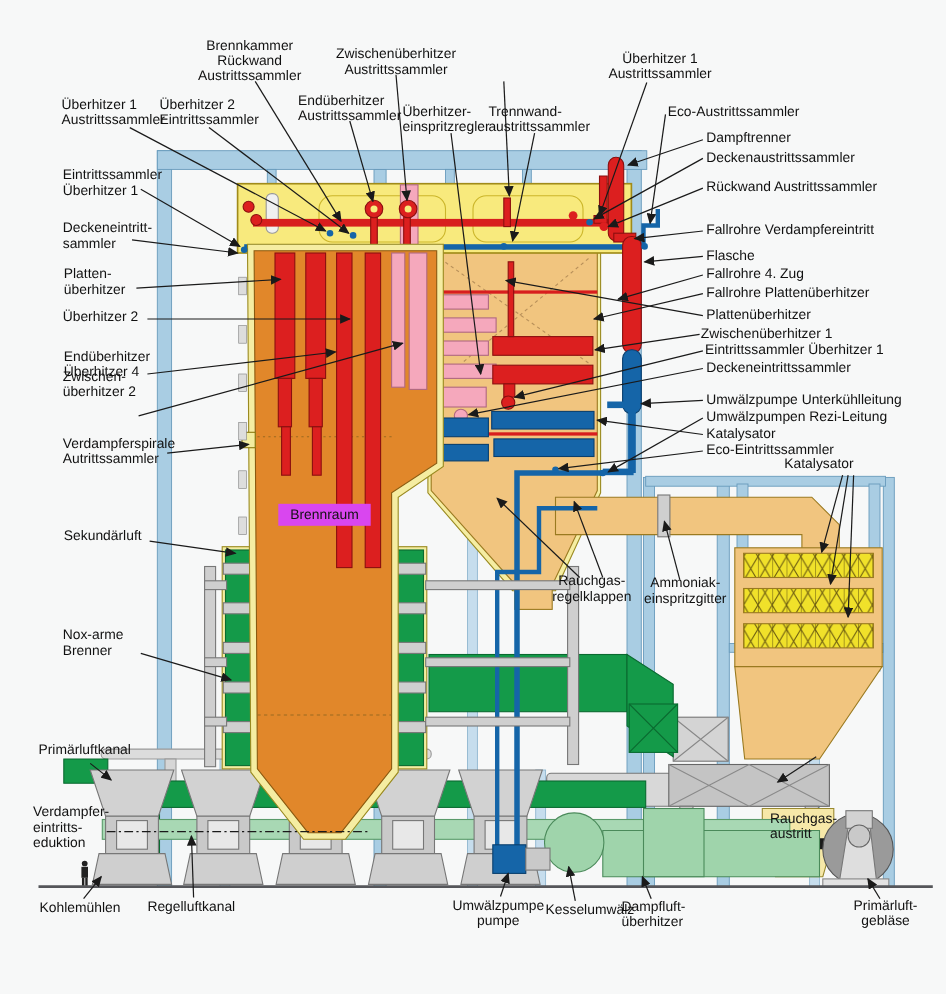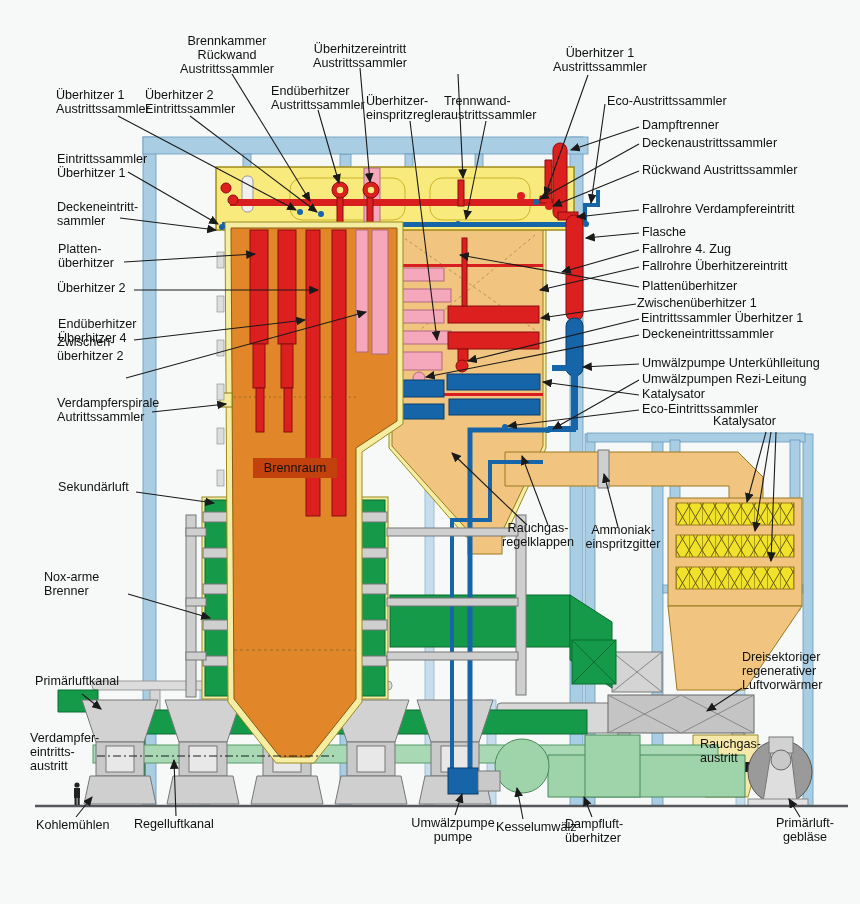--- a/index.html
+++ b/index.html
@@ -1,21 +1,21 @@
 <!DOCTYPE html>
 <html><head>
 <meta charset="utf-8">
 <style>
   html,body{margin:0;padding:0;background:#f7f8f8;}
   .canvas{position:relative;width:860px;height:904px;background:#f7f8f8;overflow:hidden;
           font-family:"Liberation Sans","DejaVu Sans",sans-serif;}
   .canvas svg{position:absolute;left:0;top:0;}
   .lbl{position:absolute;font-size:12.6px;line-height:1.13;color:#111;white-space:pre-line;}
   .lbl.c{text-align:center;}
-  .lbl.box{background:#c2410c;border:0;padding:3px 5px;text-align:center;}
+  .lbl.box{background:#d946ef;border:0;padding:3px 5px;text-align:center;}
 </style>
 </head>
 <body>
 
 <div class="canvas">
 <svg width="860" height="904" viewBox="0 0 860 904">
   <defs>
     <marker id="ah" markerWidth="9" markerHeight="8" refX="8" refY="4" orient="auto">
       <polygon points="0,0 9,4 0,8" fill="#1a1a1a"></polygon>
     </marker>
@@ -348,42 +348,42 @@
     <line x1="455" y1="815" x2="462" y2="794" marker-end="url(#ah)"></line>
     <line x1="523" y1="819" x2="517" y2="788" marker-end="url(#ah)"></line>
     <line x1="592" y1="817" x2="584" y2="797" marker-end="url(#ah)"></line>
     <line x1="800" y1="817" x2="789" y2="799" marker-end="url(#ah)"></line>
   </g>
 </svg>
 
 <div class="lbl c" style="left:156px;top:34px;width:142px">Brennkammer
 Rückwand
 Austrittssammler</div>
-<div class="lbl c" style="left:298px;top:42px;width:124px">Überhitzereintritt
+<div class="lbl c" style="left:298px;top:42px;width:124px">Zwischenüberhitzer
 Austrittssammler</div>
 <div class="lbl c" style="left:542px;top:46px;width:116px">Überhitzer 1
 Austrittssammler</div>
 <div class="lbl" style="left:56px;top:88px">Überhitzer 1
 Austrittssammler</div>
 <div class="lbl" style="left:145px;top:88px">Überhitzer 2
 Eintrittssammler</div>
 <div class="lbl" style="left:271px;top:84px">Endüberhitzer
 Austrittssammler</div>
 <div class="lbl" style="left:366px;top:94px">Überhitzer-
 einspritzregler</div>
 <div class="lbl" style="left:444px;top:94px">Trennwand-
 austrittssammler</div>
 <div class="lbl" style="left:607px;top:94px">Eco-Austrittssammler</div>
 <div class="lbl" style="left:642px;top:118px">Dampftrenner</div>
 <div class="lbl" style="left:642px;top:136px">Deckenaustrittssammler</div>
 <div class="lbl" style="left:642px;top:163px">Rückwand Austrittssammler</div>
 <div class="lbl" style="left:642px;top:202px">Fallrohre Verdampfereintritt</div>
 <div class="lbl" style="left:642px;top:225px">Flasche</div>
 <div class="lbl" style="left:642px;top:242px">Fallrohre 4. Zug</div>
-<div class="lbl" style="left:642px;top:259px">Fallrohre Überhitzereintritt</div>
+<div class="lbl" style="left:642px;top:259px">Fallrohre Plattenüberhitzer</div>
 <div class="lbl" style="left:642px;top:279px">Plattenüberhitzer</div>
 <div class="lbl" style="left:637px;top:296px">Zwischenüberhitzer 1</div>
 <div class="lbl" style="left:641px;top:311px">Eintrittssammler Überhitzer 1</div>
 <div class="lbl" style="left:642px;top:327px">Deckeneintrittssammler</div>
 <div class="lbl" style="left:642px;top:356px">Umwälzpumpe Unterkühlleitung</div>
 <div class="lbl" style="left:642px;top:372px">Umwälzpumpen Rezi-Leitung</div>
 <div class="lbl" style="left:642px;top:387px">Katalysator</div>
 <div class="lbl" style="left:642px;top:402px">Eco-Eintrittssammler</div>
 <div class="lbl" style="left:713px;top:414px">Katalysator</div>
 <div class="lbl" style="left:57px;top:152px">Eintrittssammler
@@ -393,36 +393,33 @@
 <div class="lbl" style="left:58px;top:242px">Platten-
 überhitzer</div>
 <div class="lbl" style="left:57px;top:281px">Überhitzer 2</div>
 <div class="lbl" style="left:58px;top:317px">Endüberhitzer
 Überhitzer 4</div>
 <div class="lbl" style="left:57px;top:335px">Zwischen-
 überhitzer 2</div>
 <div class="lbl" style="left:57px;top:396px">Verdampferspirale
 Autrittssammler</div>
 <div class="lbl" style="left:58px;top:480px">Sekundärluft</div>
-<div class="lbl" style="left:44px;top:570px">Nox-arme
+<div class="lbl" style="left:57px;top:570px">Nox-arme
 Brenner</div>
 <div class="lbl" style="left:35px;top:674px">Primärluftkanal</div>
 <div class="lbl" style="left:30px;top:731px">Verdampfer-
 eintritts-
-austritt</div>
+eduktion</div>
 <div class="lbl" style="left:36px;top:818px">Kohlemühlen</div>
 <div class="lbl" style="left:134px;top:817px">Regelluftkanal</div>
 <div class="lbl box" style="left:253px;top:458px;width:74px">Brennraum</div>
 <div class="lbl c" style="left:496px;top:521px;width:84px">Rauchgas-
 regelklappen</div>
 <div class="lbl c" style="left:580px;top:523px;width:86px">Ammoniak-
 einspritzgitter</div>
-<div class="lbl" style="left:742px;top:650px">Dreisektoriger
-regenerativer
-Luftvorwärmer</div>
 <div class="lbl" style="left:700px;top:737px">Rauchgas-
 austritt</div>
 <div class="lbl c" style="left:410px;top:816px;width:86px">Umwälzpumpe
 pumpe</div>
 <div class="lbl" style="left:496px;top:820px">Kesselumwälz</div>
 <div class="lbl" style="left:565px;top:817px">Dampfluft-
 überhitzer</div>
 <div class="lbl c" style="left:772px;top:816px;width:66px">Primärluft-
 gebläse</div>
 

